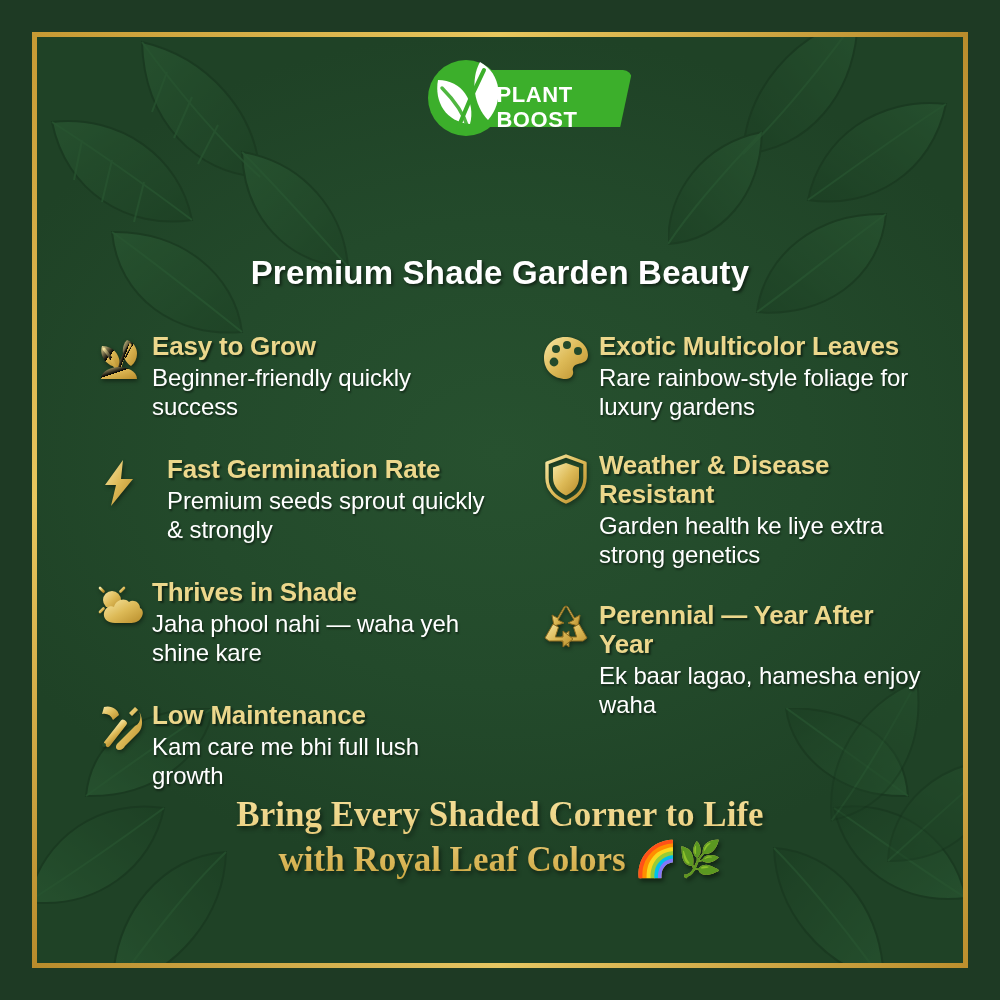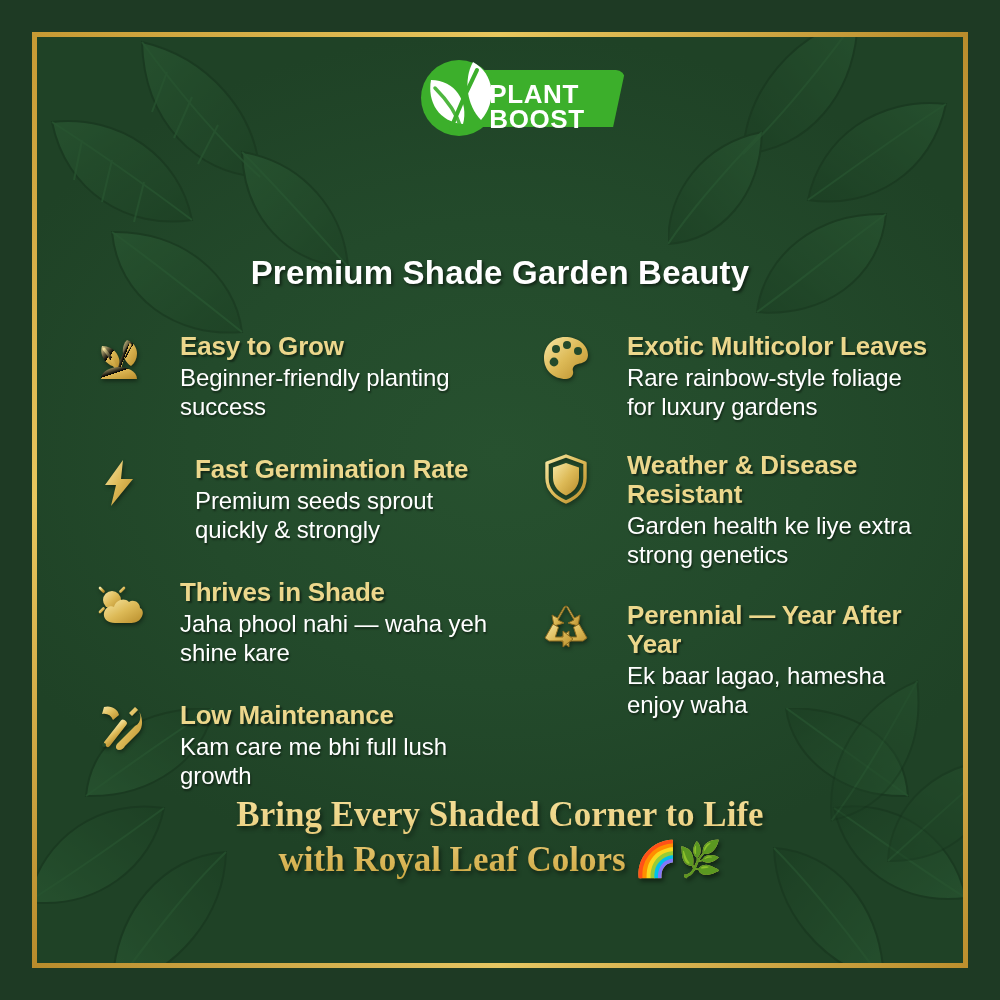--- a/index.html
+++ b/index.html
@@ -62,21 +62,21 @@
   }
   #logo-leafmark {
     position:relative; z-index:2;
     width:96px; height:78px;
   }
   #logo-text {
     position:relative; z-index:3;
     margin-left:-22px;
     color:#ffffff;
     font-weight:bold;
-    font-size:26px;
+    font-size:22px;
     line-height:25px;
     letter-spacing:.6px;
     padding-top:20px;
   }
   #logo-text div { display:block; }
 
   
   #headline {
     position:absolute; left:0; right:0; top:148px;
     text-align:center; z-index:4;
@@ -112,21 +112,21 @@
   #col-right { padding-left:28px; }
 
   .feature { display:flex; margin-bottom:26px; }
   .feature-icon {
     flex:0 0 58px;
     width:58px; height:52px;
     display:flex; align-items:flex-start; justify-content:center;
     padding-top:3px;
   }
   .feature-icon svg { display:block; filter:drop-shadow(1px 2px 2px rgba(0,0,0,.45)); }
-  .feature-body { flex:1 1 auto; padding-left:4px;margin-left:28px; }
+  .feature-body { flex:1 1 auto; padding-left:4px; }
   .feature-title {
     color:#ecd78c;
     font-size:26px;
     font-weight:bold;
     line-height:29px;
     letter-spacing:-.2px;
     text-shadow:2px 2px 2px rgba(0,0,0,.45);
     margin-bottom:2px;
   }
   .feature-desc {
@@ -317,21 +317,21 @@
               </defs>
               <path d="M32 5 C44 9 45 24 36 31 C27 25 25 12 32 5Z" fill="url(#gSeed)"></path>
               <path d="M7 11 C20 11 27 23 24 33 C11 31 4 21 7 11Z" fill="url(#gSeed)"></path>
               <path d="M24 40 C24 30 28 20 35 10" stroke="url(#gSeed)" stroke-width="3.2" fill="none" stroke-linecap="round"></path>
               <path d="M23 40 C21 31 16 22 9 14" stroke="url(#gSeed)" stroke-width="3" fill="none" stroke-linecap="round"></path>
               <path d="M6 44 C6 36 16 32 24 32 C32 32 42 36 42 44Z" fill="url(#gSeed)"></path>
             </svg>
           </div>
           <div class="feature-body">
             <div class="feature-title">Easy to Grow</div>
-            <div class="feature-desc">Beginner-friendly planting success</div>
+            <div class="feature-desc">Beginner-friendly quickly success</div>
           </div>
         </div>
 
         <div class="feature">
           <div class="feature-icon">
             <svg width="44" height="50" viewBox="0 0 44 50">
               <defs>
                 <linearGradient id="gBolt" x1="0" y1="0" x2="1" y2="1">
                   <stop offset="0%" stop-color="#f7e7a4"></stop>
                     <stop offset="50%" stop-color="#ddb956"></stop>

